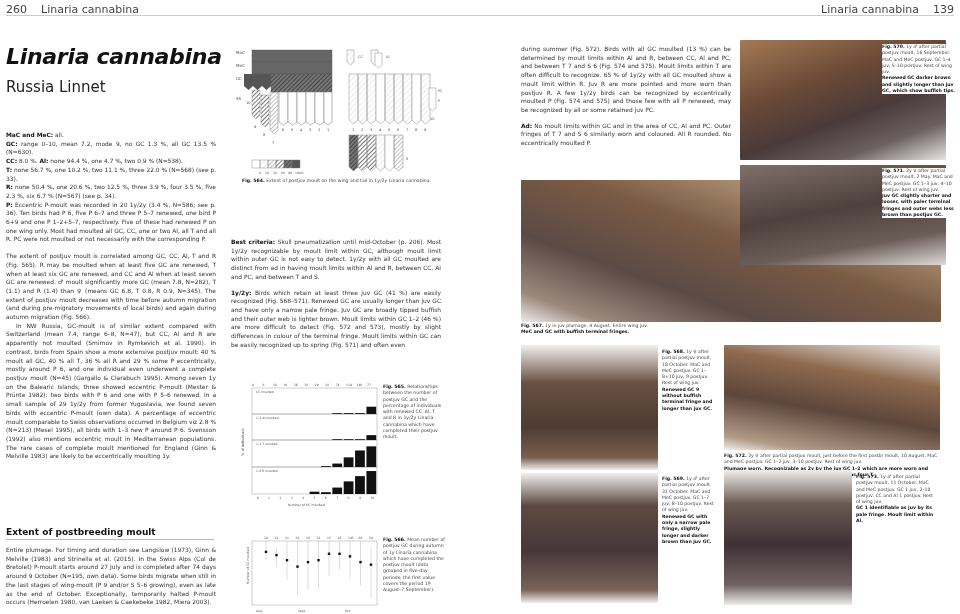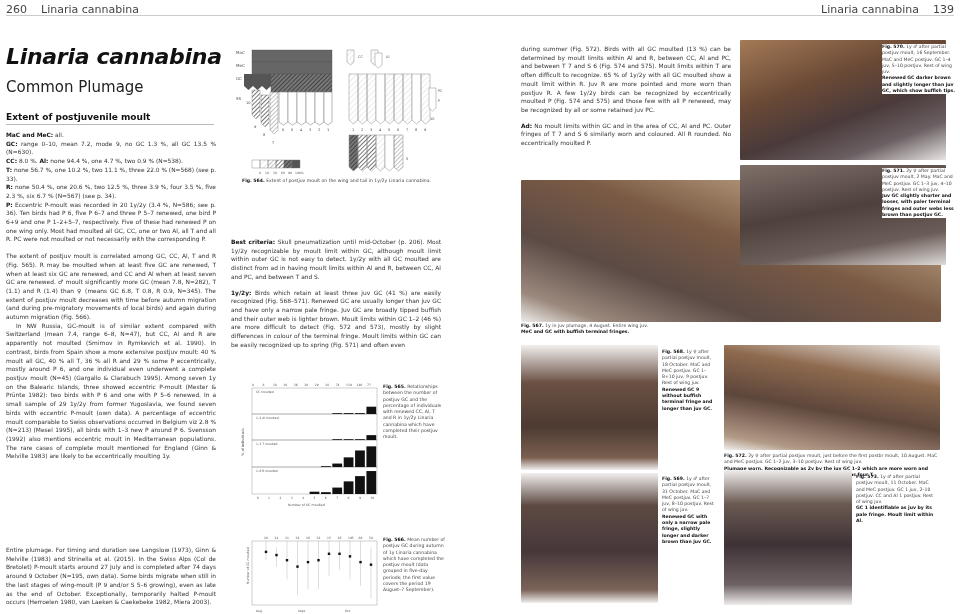--- a/index.html
+++ b/index.html
@@ -27,36 +27,36 @@
 <body>
 
 <div class="page pl">
   <div class="runhead" style="left:6px">
     <span>260</span>
     <span>Linaria cannabina</span>
   </div>
   <div class="rule" style="left:6px;width:474px"></div>
 
   <div class="title">Linaria cannabina</div>
-  <div class="subtitle">Common Plumage</div>
-
-  <div class="h2" style="left:6px;top:112px;width:208px">Extent of postjuvenile moult</div>
+  <div class="subtitle">Russia Linnet</div>
+
 
   <div class="txt" style="left:6px;top:131px;width:210px">
     <div><b>MaC and MeC:</b><span> all.</span></div>
     <div><b>GC:</b><span> range 0–10, mean 7.2, mode 9, no GC 1.3 %, all GC 13.5 % (N=630).</span></div>
     <div><b>CC:</b><span> 8.0 %. </span><b>Al:</b><span> none 94.4 %, one 4.7 %, two 0.9 % (N=538).</span></div>
     <div><b>T:</b><span> none 56.7 %, one 10.2 %, two 11.1 %, three 22.0 % (N=568) (see p. 33).</span></div>
     <div><b>R:</b><span> none 50.4 %, one 20.6 %, two 12.5 %, three 3.9 %, four 3.5 %, five 2.3 %, six 6.7 % (N=567) (see p. 34).</span></div>
     <p><b>P:</b><span> Eccentric P-moult was recorded in 20 1y/2y (3.4 %, N=586; see p. 36). Ten birds had P 6, five P 6–7 and three P 5–7 renewed, one bird P 6+9 and one P 1–2+5–7, respectively. Five of these had renewed P on one wing only. Most had moulted all GC, CC, one or two Al, all T and all R. PC were not moulted or not necessarily with the corresponding P.</span></p>
     <div style="height:4px"></div>
     <div>The extent of postjuv moult is correlated among GC, CC, Al, T and R (Fig. 565). R may be moulted when at least five GC are renewed, T when at least six GC are renewed, and CC and Al when at least seven GC are renewed. ♂ moult significantly more GC (mean 7.8, N=282), T (1.1) and R (1.4) than ♀ (means GC 6.8, T 0.8, R 0.9, N=345). The extent of postjuv moult decreases with time before autumn migration (and during pre-migratory movements of local birds) and again during autumn migration (Fig. 566).</div>
     <div class="ind">In NW Russia, GC-moult is of similar extent compared with Switzerland (mean 7.4, range 6–8, N=47), but CC, Al and R are apparently not moulted (Smirnov in Rymkevich et al. 1990). In contrast, birds from Spain show a more extensive postjuv moult: 40 % moult all GC, 40 % all T, 36 % all R and 29 % some P eccentrically, mostly around P 6, and one individual even underwent a complete postjuv moult (N=45) (Gargallo &amp; Clarabuch 1995). Among seven 1y on the Balearic Islands, three showed eccentric P-moult (Mester &amp; Prünte 1982): two birds with P 6 and one with P 5–6 renewed. In a small sample of 29 1y/2y from former Yugoslavia, we found seven birds with eccentric P-moult (own data). A percentage of eccentric moult comparable to Swiss observations occurred in Belgium viz 2.8 % (N=213) (Mesel 1995), all birds with 1–3 new P around P 6. Svensson (1992) also mentions eccentric moult in Mediterranean populations. The rare cases of complete moult mentioned for England (Ginn &amp; Melville 1983) are likely to be eccentrically moulting 1y.</div>
   </div>
 
+  <div class="h2" style="left:6px;top:527px;width:208px">Extent of postbreeding moult</div>
   <div class="txt" style="left:6px;top:546px;width:210px">Entire plumage. For timing and duration see Langslow (1973), Ginn &amp; Melville (1983) and Strinella et al. (2015). In the Swiss Alps (Col de Bretolet) P-moult starts around 27 July and is completed after 74 days around 9 October (N=195, own data). Some birds migrate when still in the last stages of wing-moult (P 9 and/or S 5–6 growing), even as late as the end of October. Exceptionally, temporarily halted P-moult occurs (Herroelen 1980, van Laeken &amp; Caekebeke 1982, Miera 2003).</div>
 
   <div class="fig" style="left:232px;top:40px;width:250px;height:140px">
     <svg width="250" height="140" viewBox="0 0 250 140">
       <defs>
         <pattern id="h10" width="4" height="4" patternUnits="userSpaceOnUse" patternTransform="rotate(45)">
             <line x1="0" y1="0" x2="0" y2="4" stroke="#bbb" stroke-width="0.6"></line>
           </pattern>
         <pattern id="h30" width="3" height="3" patternUnits="userSpaceOnUse" patternTransform="rotate(45)">
             <line x1="0" y1="0" x2="0" y2="3" stroke="#888" stroke-width="1"></line>

